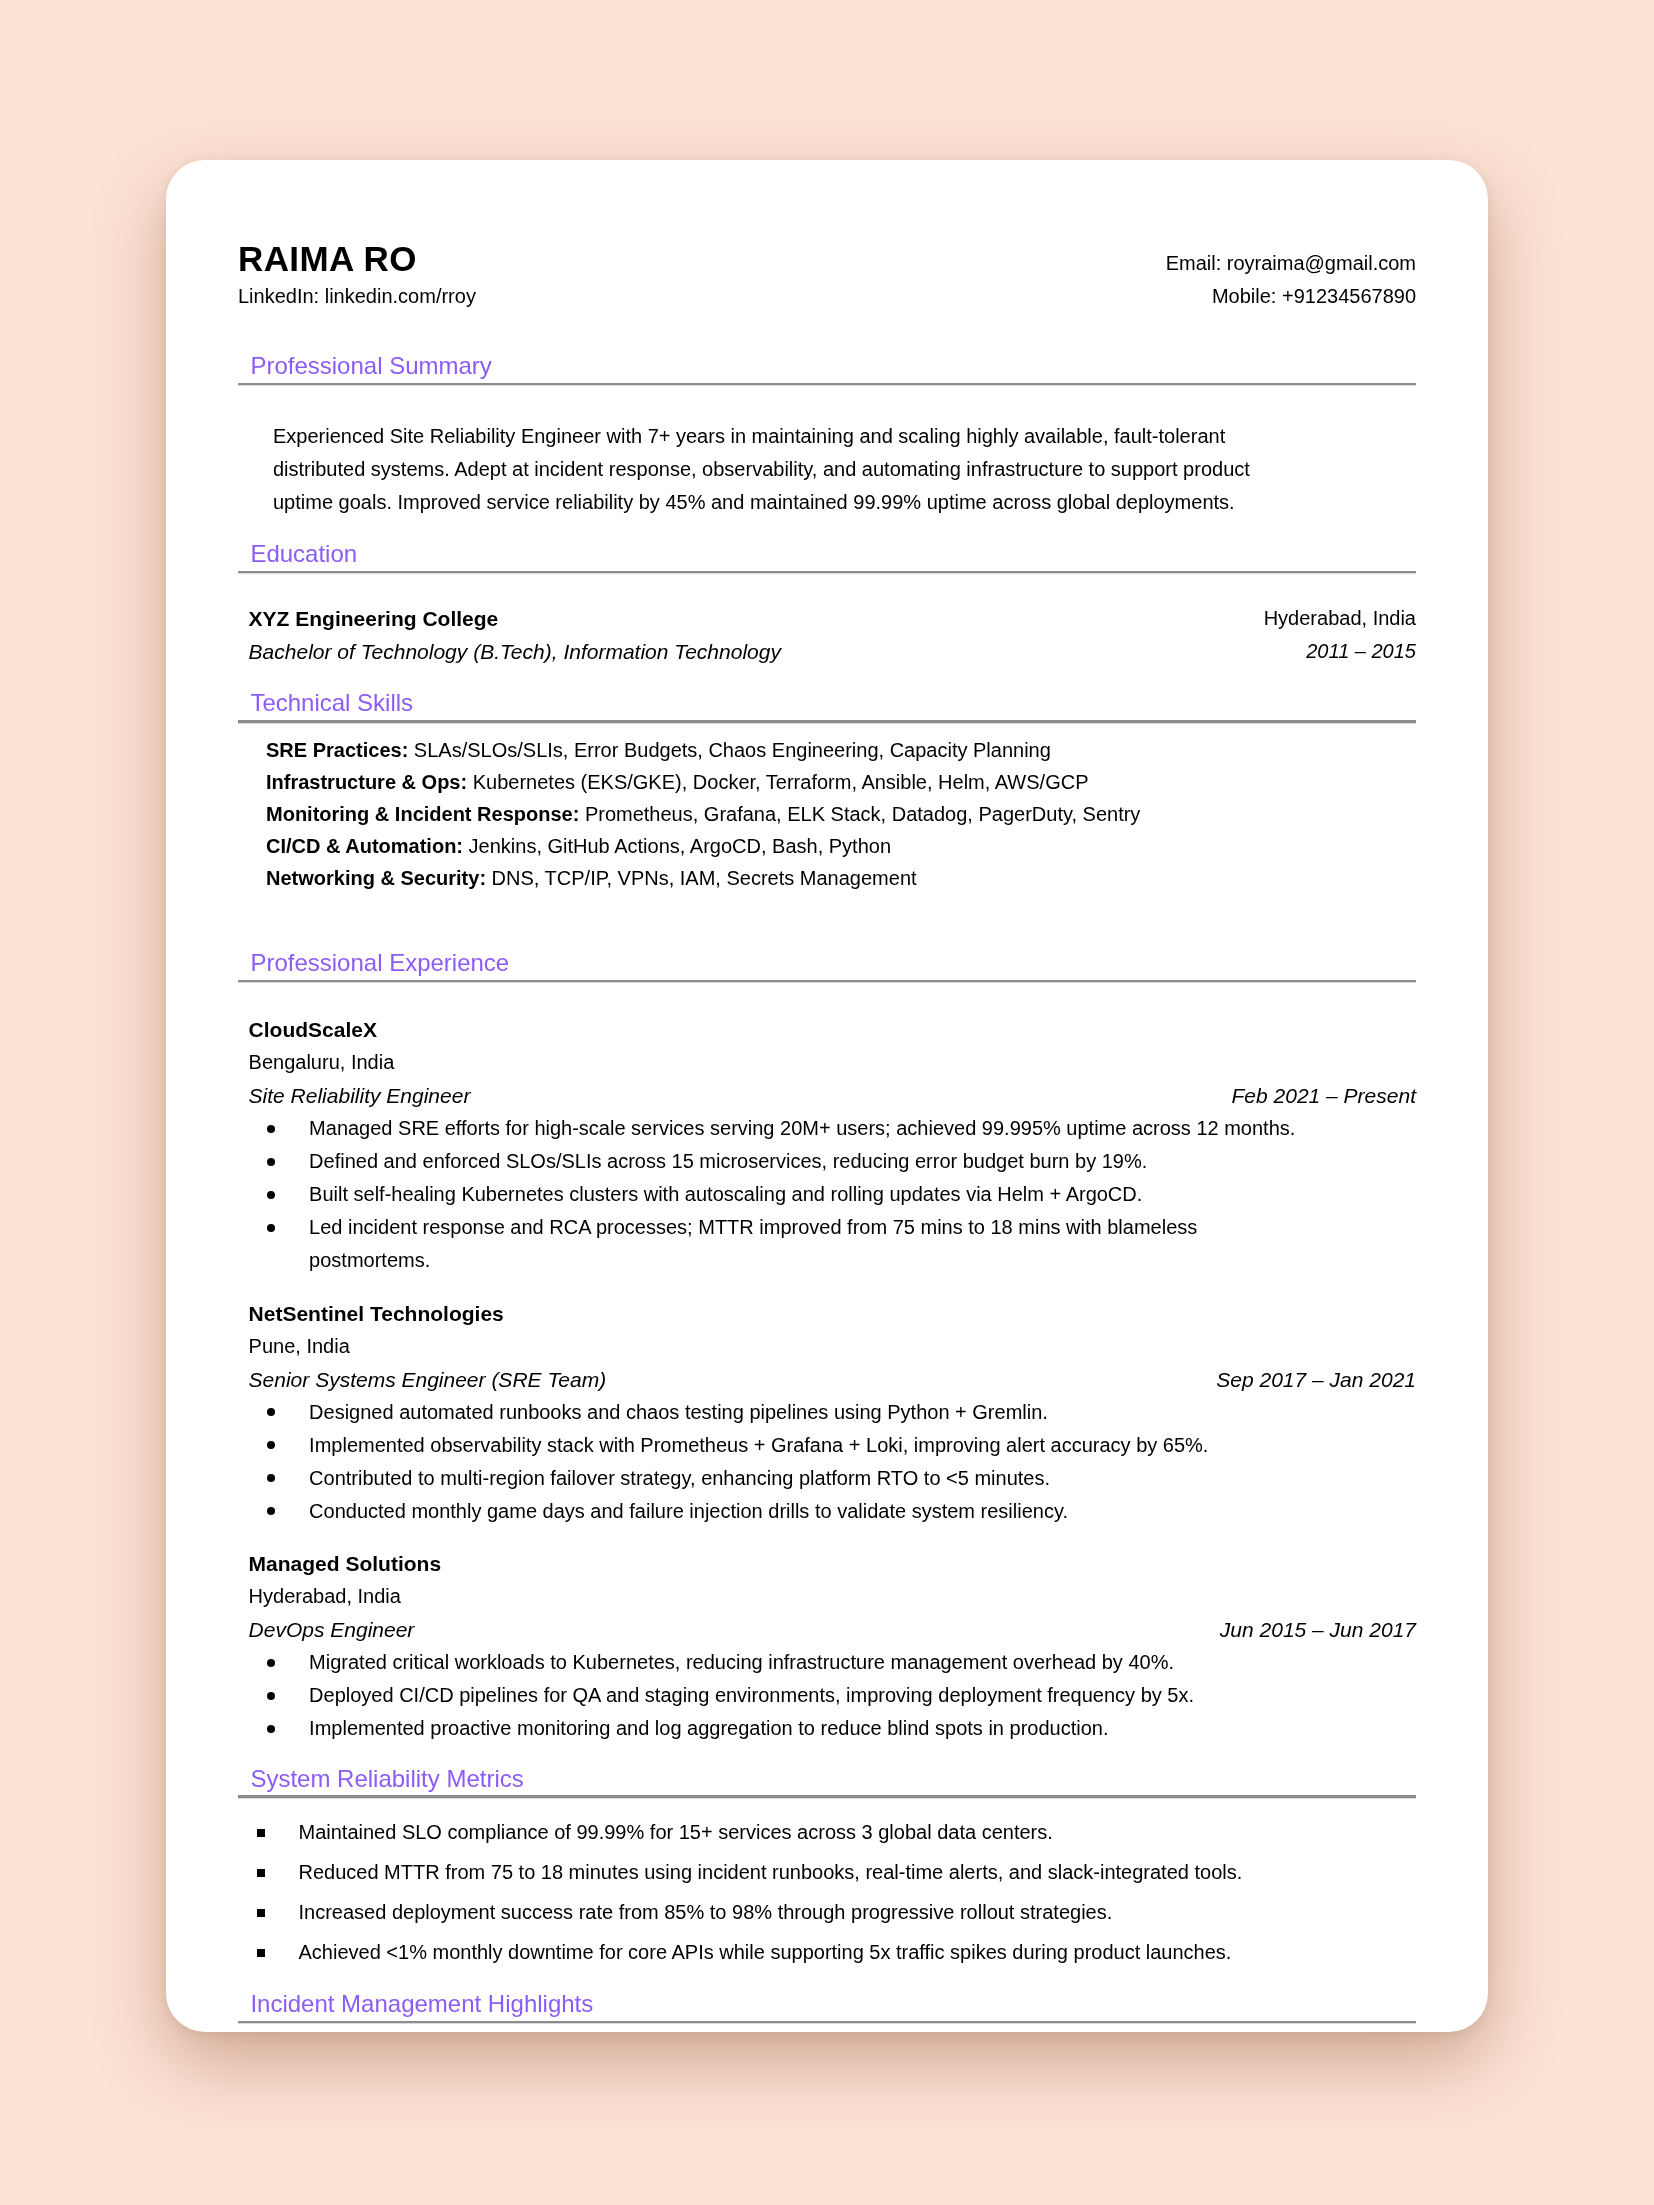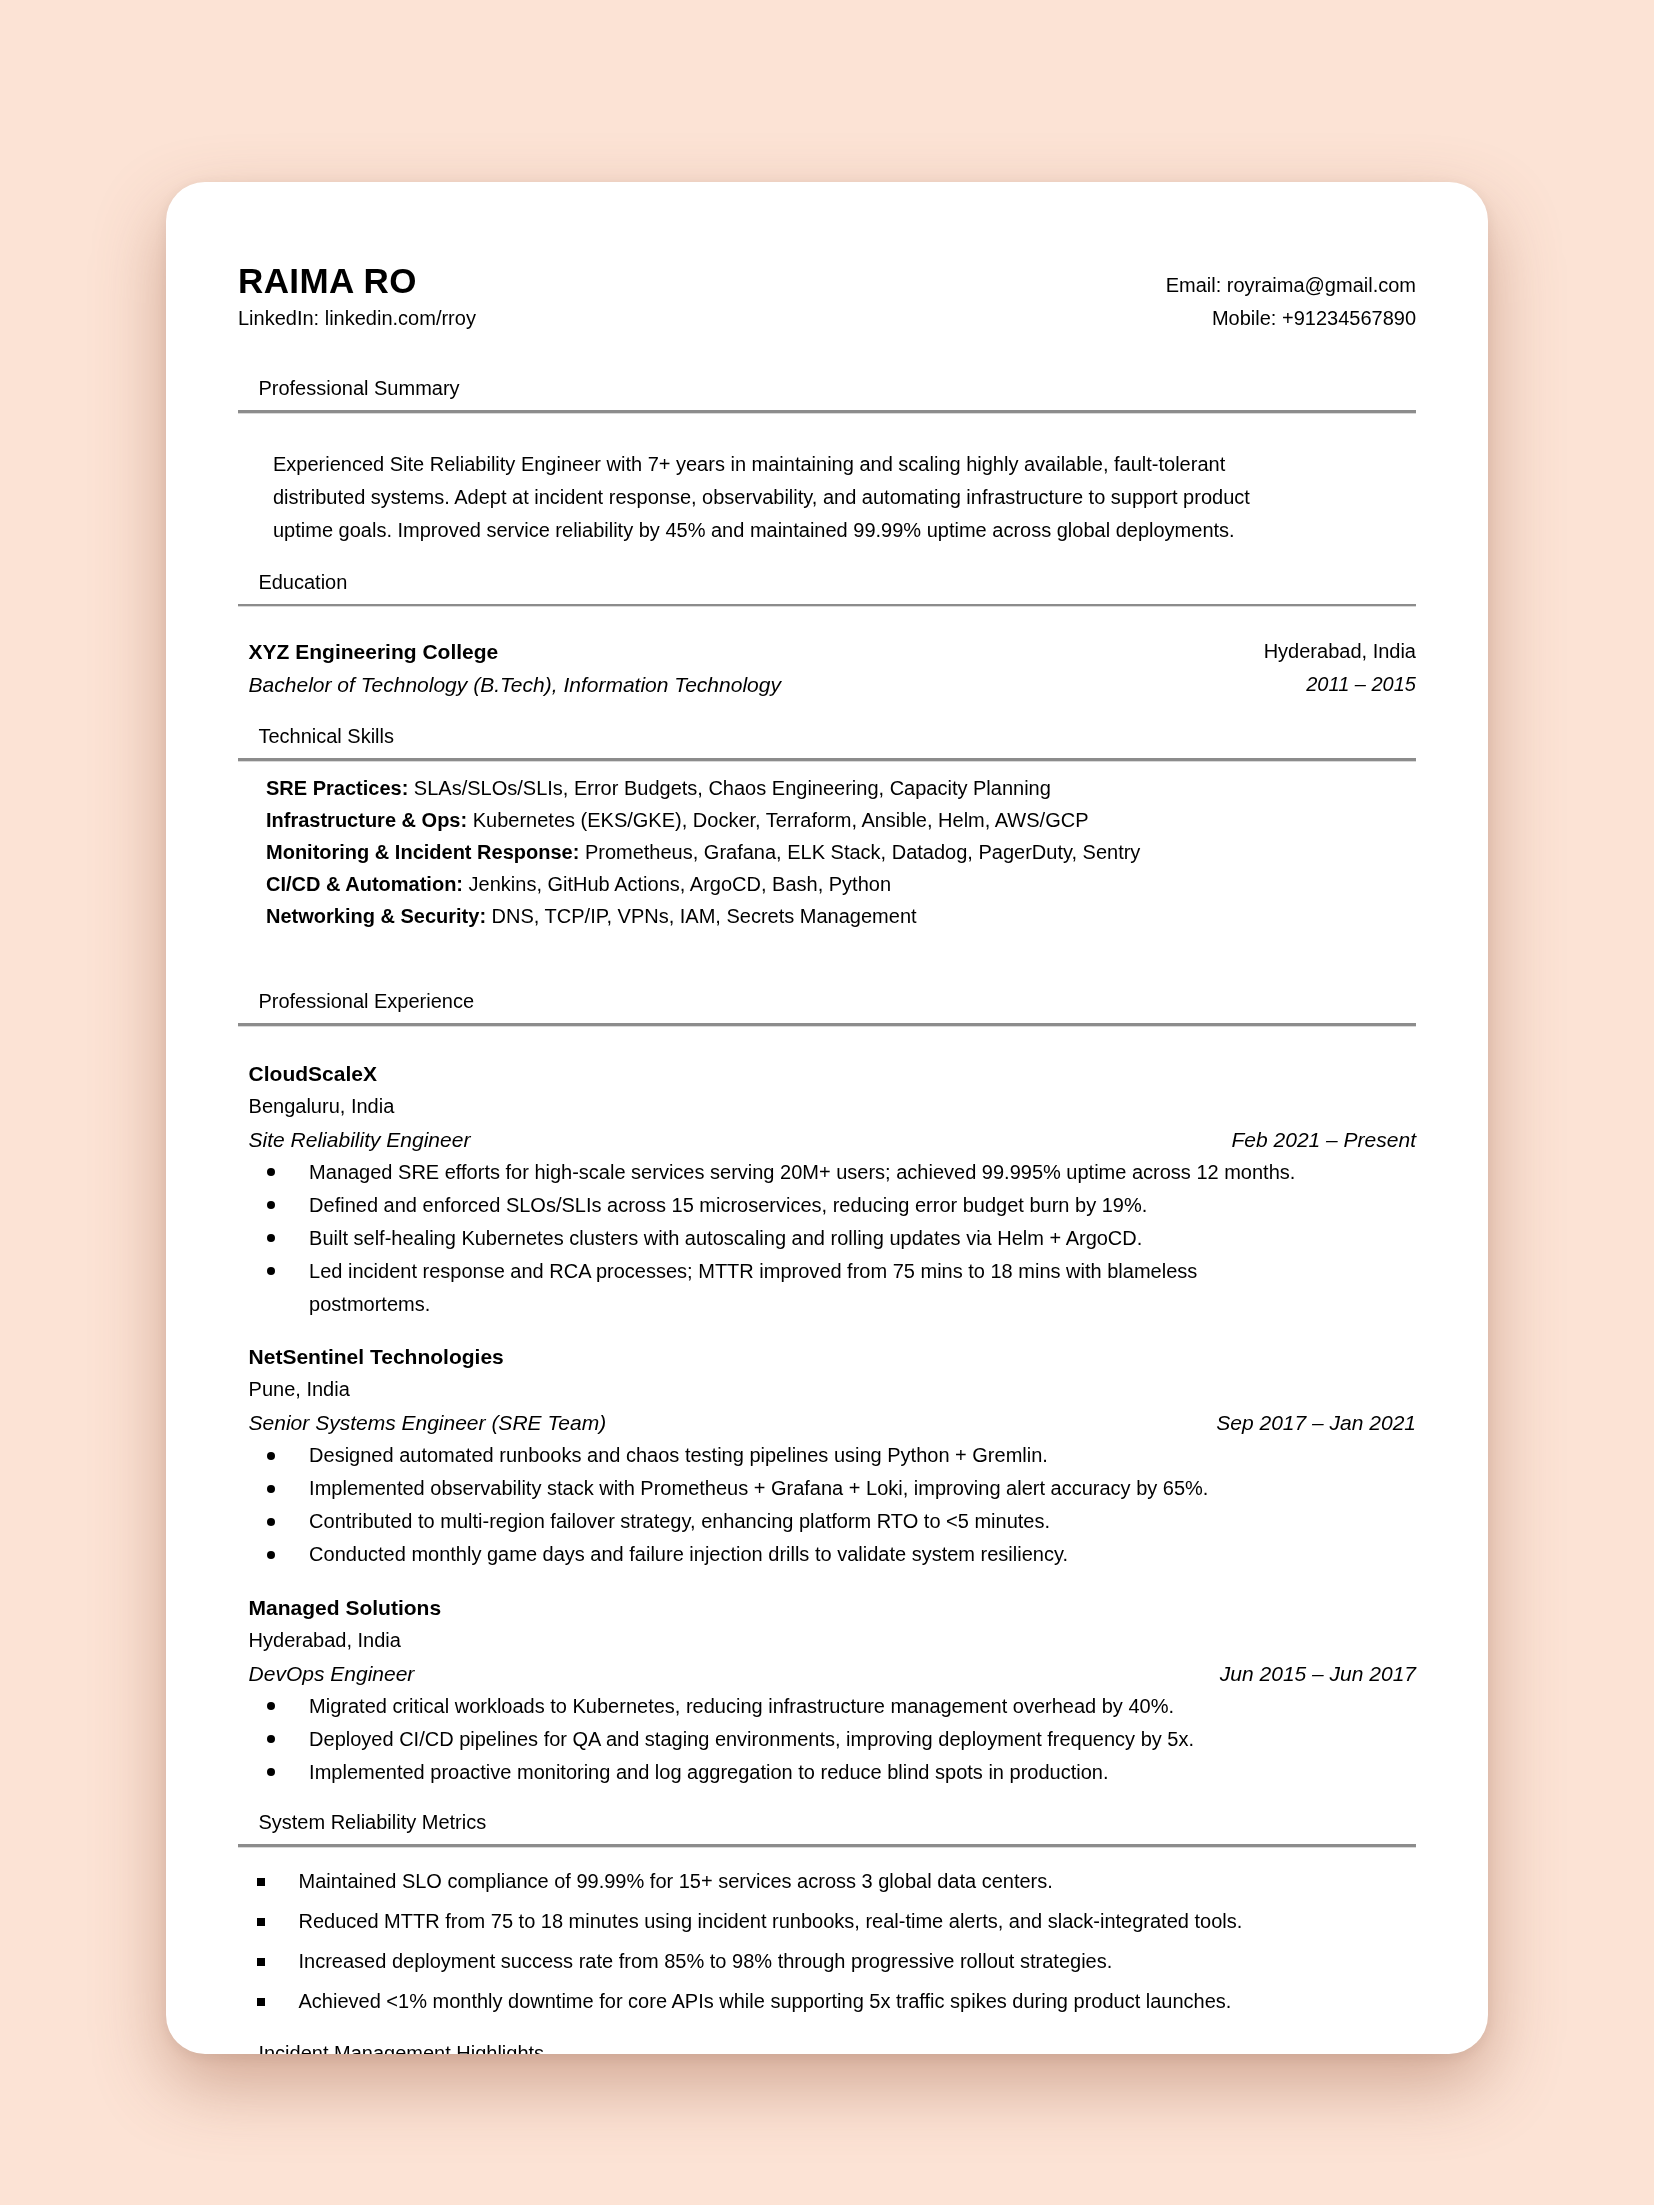--- a/index.html
+++ b/index.html
@@ -4,36 +4,36 @@
 <style>
   html,body{margin:0;padding:0;}
   body{
     width:1654px;height:2206px;
     background:#fce3d5;
     font-family:"Liberation Sans", sans-serif;
     color:#000;
     position:relative;
   }
   .card{
-    position:absolute;left:166px;top:182px;
+    position:absolute;left:166px;top:160px;
     width:1322px;height:1872px;
     background:#fff;
     border-radius:39px;
     box-shadow:0 30px 71px rgba(158,94,66,0.45), 0 3.5px 12.4px rgba(0,0,0,0.07);
     overflow:hidden;
     box-sizing:border-box;
   }
   .content{padding:78px 72px 0;}
   
   .header-row{display:flex;justify-content:space-between;align-items:flex-end;}
   .name{font-size:35px;font-weight:700;line-height:42px;letter-spacing:0.4px;}
   .linkedin{font-size:20px;line-height:33px;}
   .contact{text-align:right;font-size:20px;line-height:33px;}
   
-  .section-heading{font-size:20px;font-weight:400;line-height:28px;padding-left:12.4px;margin:8px;color:#000000;}
+  .section-heading{font-size:24px;font-weight:400;line-height:28px;padding-left:12.4px;margin:0;color:#8b5cf6;}
   .rule{height:2.6px;background:#8c8c8c;margin-top:2.6px;border-bottom:0.9px solid #d9d9d9;}
   .sec-summary{margin-top:39px;}
   .summary-text{margin:34px 0 0 35px;font-size:20px;line-height:33px;white-space:pre-line;}
   .sec-education{margin-top:21px;}
   .edu-rows{margin-top:28px;padding-left:10.6px;}
   .edu-row{display:flex;justify-content:space-between;font-size:20px;line-height:33px;}
   .edu-school{font-weight:700;font-size:21px;}
   .edu-degree{font-style:italic;font-size:21px;}
   .edu-dates{font-style:italic;}
   .sec-skills{margin-top:21px;}

